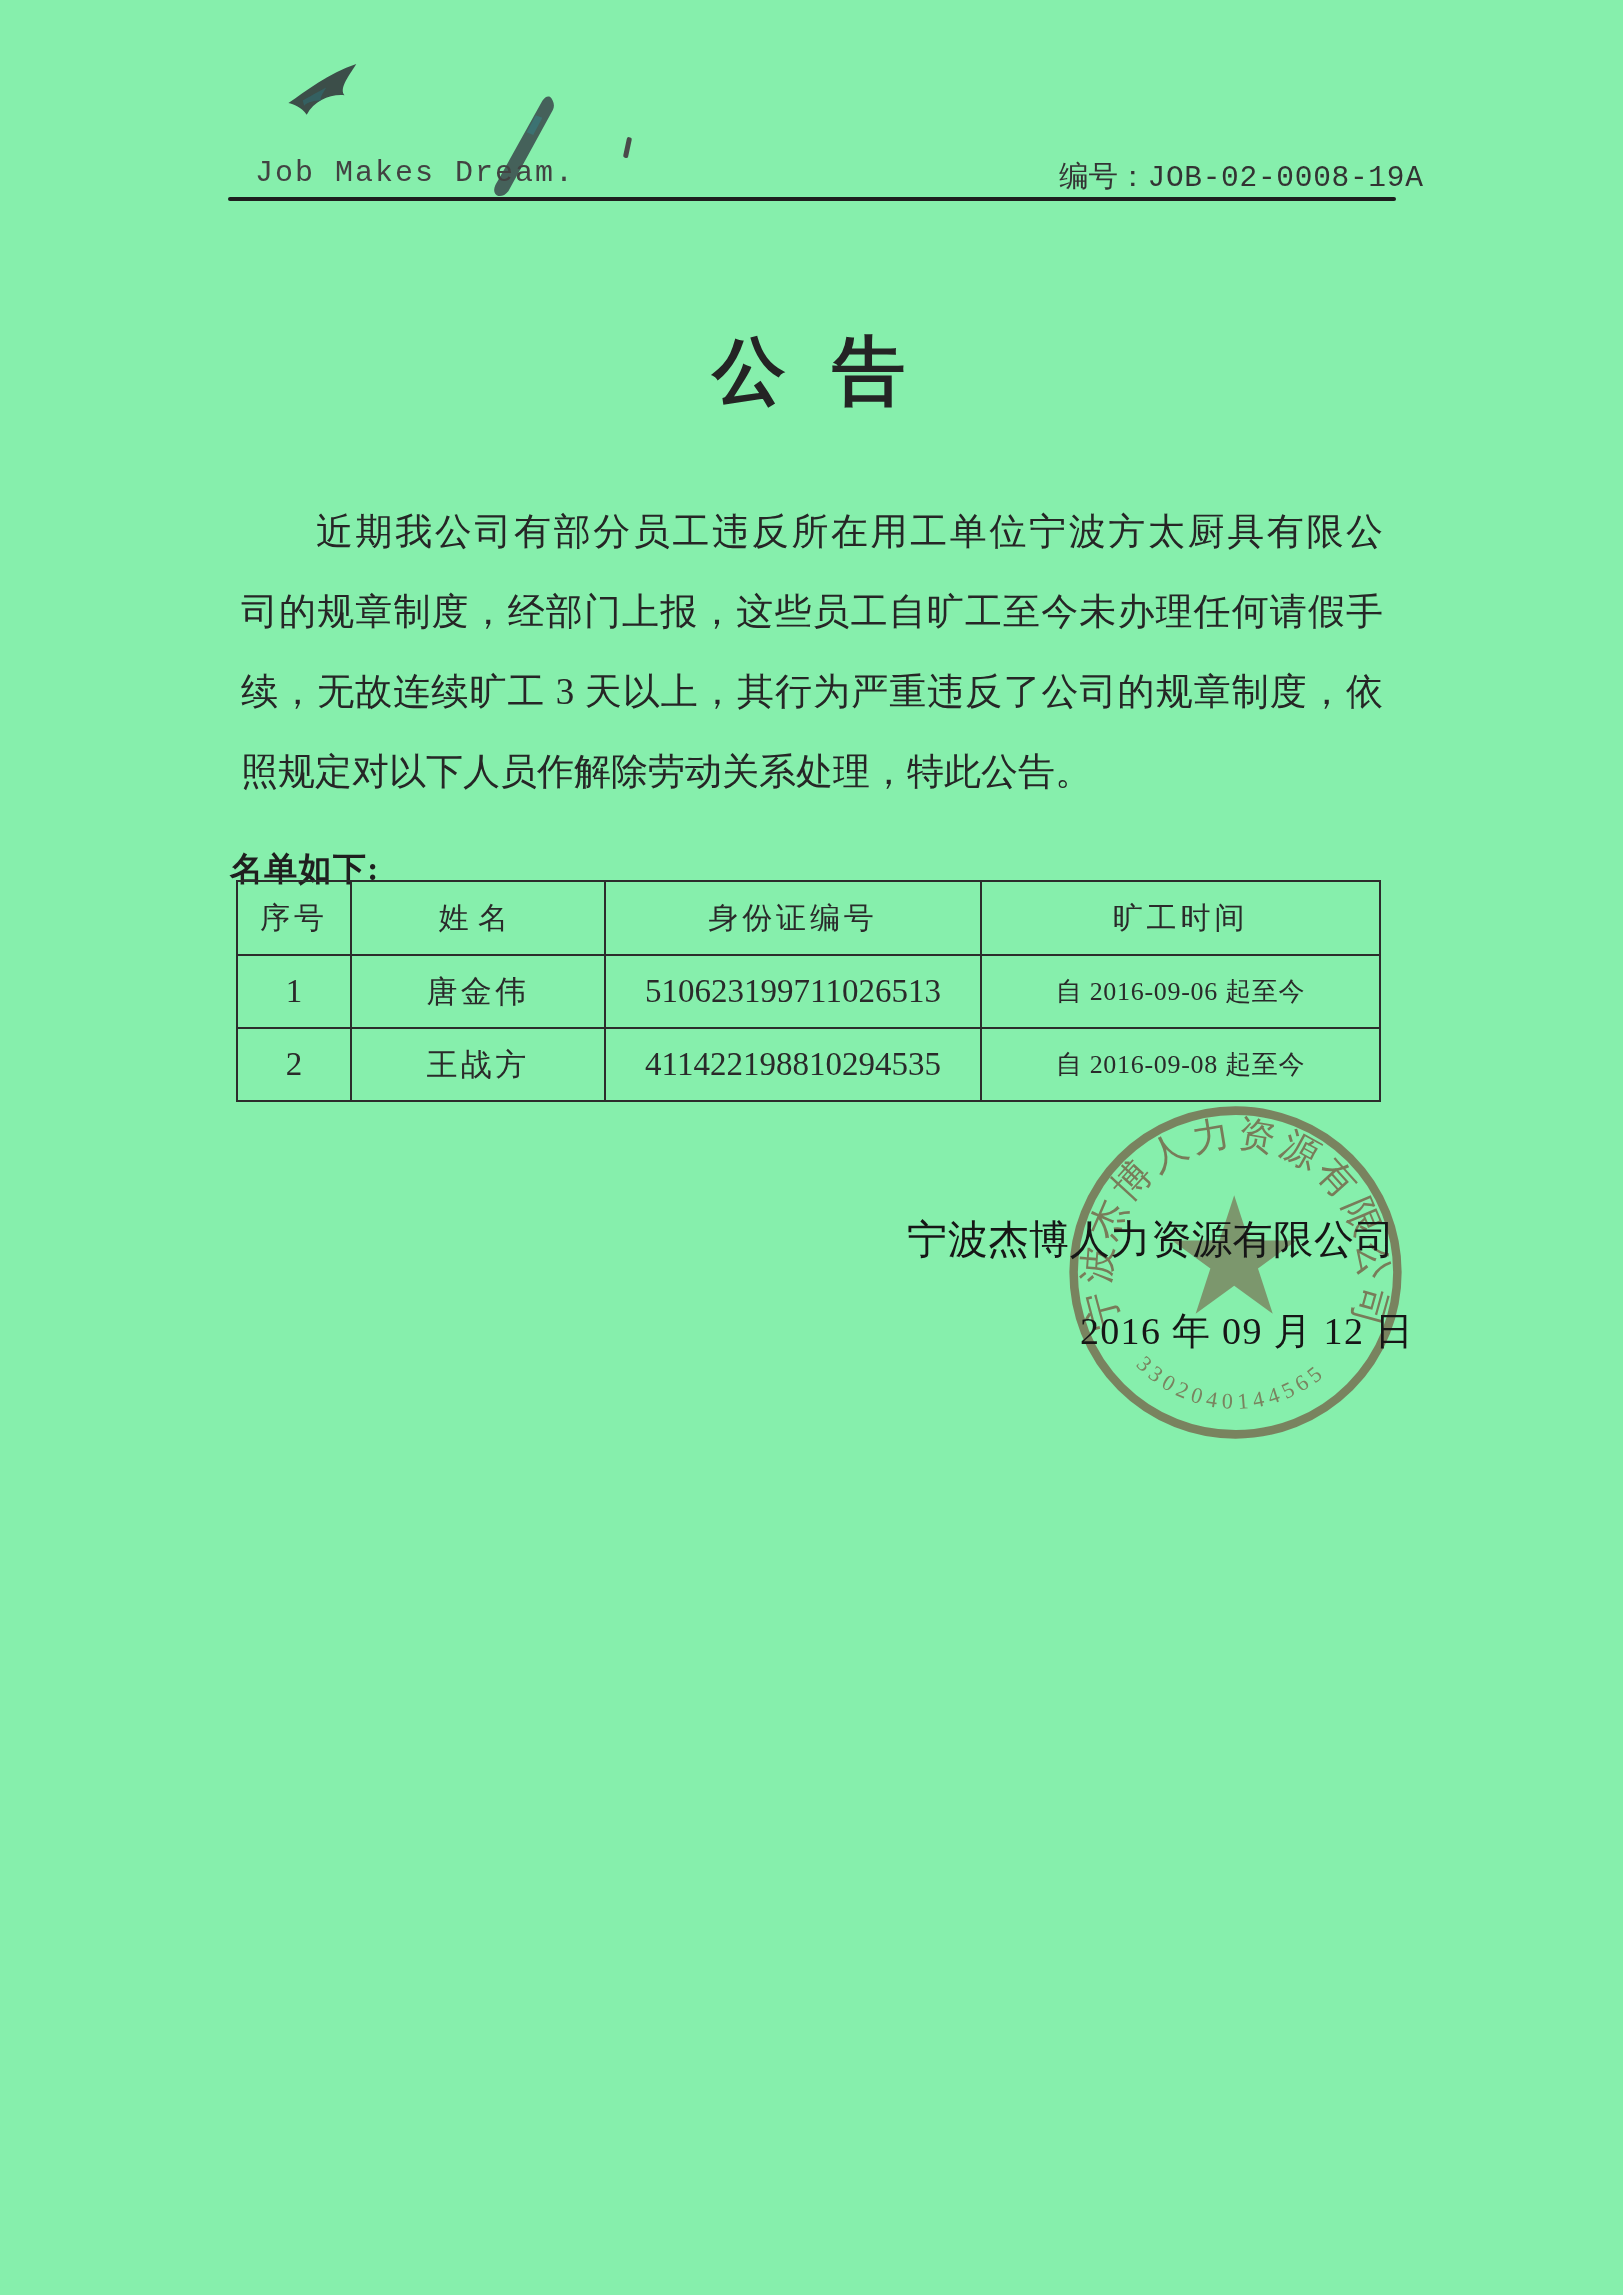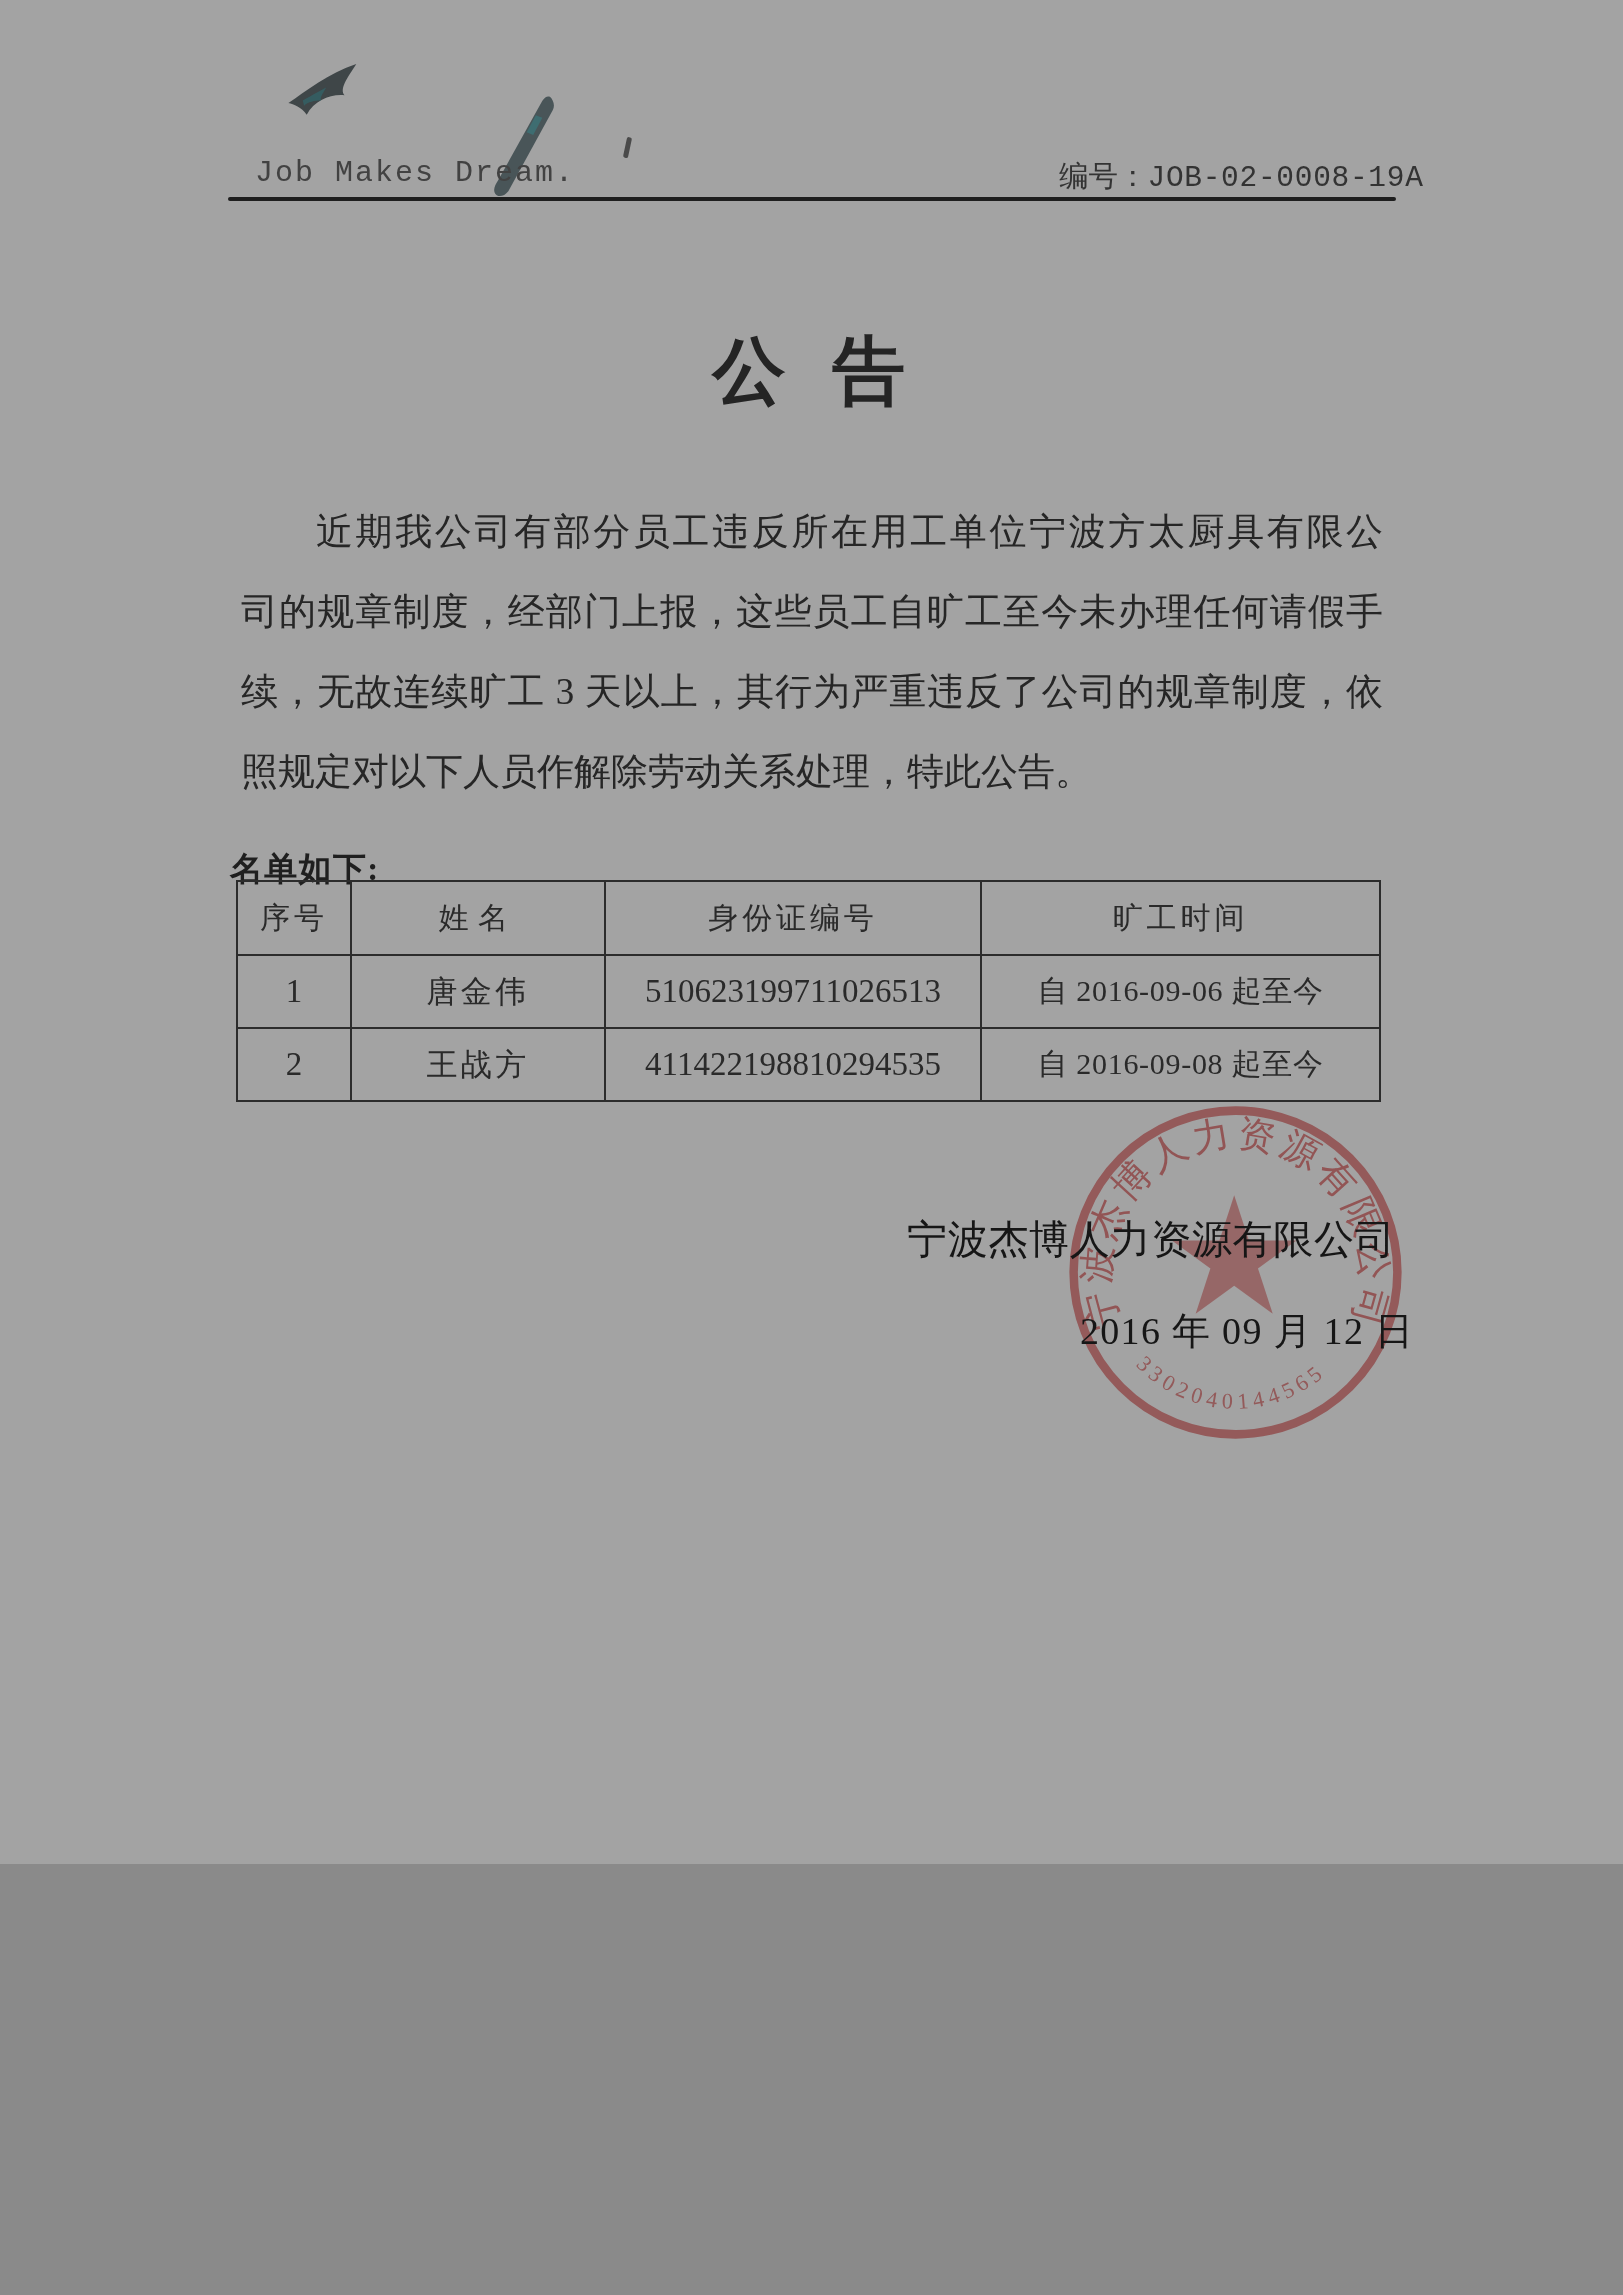--- a/index.html
+++ b/index.html
@@ -1,18 +1,18 @@
 <!DOCTYPE html>
 <html style="font-size:10.5px"><head>
 <meta charset="utf-8">
 <style>
   html,body { margin:0; padding:0; background:#8a8a8a; }
   .page {
-    position:relative; width:1623px; height:1864px;
-    background:#a3a3a3; overflow:hidden;
+    position:relative; width:1623px; height:2295px;
+    background:#86efac; overflow:hidden;
     font-family:"Liberation Serif","DejaVu Serif",serif;
     color:#2b2b2b;
   }
   
   .slogan {
     position:absolute; left:255px; top:156px;
     font-family:"Liberation Mono","DejaVu Sans Mono",monospace;
     font-size:30px; letter-spacing:2px; color:#424242;
   }
   .doc-no {
@@ -57,21 +57,21 @@
     border:2.6px solid #2c2c2c; text-align:center; vertical-align:middle;
     padding:0; color:#2a2a2a; overflow:hidden;
   }
   table.roster tr.hdr   { height:74px; }
   table.roster tr.datar { height:73px; }
   th.h  { font-weight:400; font-size:30px; letter-spacing:3.9px; color:#303030; }
   th.h.name { letter-spacing:9.2px; }
   td.no    { font-size:33px; }
   td.name  { font-size:31px; letter-spacing:3.3px; }
   td.idnum { font-size:33px; letter-spacing:0px;margin-top:19px; }
-  td.period{ font-size:30px; letter-spacing:0.7px; }
+  td.period{ font-size:26px; letter-spacing:0.7px; }
   
   .sig-company {
     position:absolute; left:907px; top:1212px;
     font-size:40px; color:#161616; letter-spacing:0.7px; z-index:3;
   }
   .sig-date {
     position:absolute; left:1045px; top:1306px;
     font-size:38px; color:#161616; letter-spacing:1.3px; z-index:3;margin-left:35px;
   }
   

